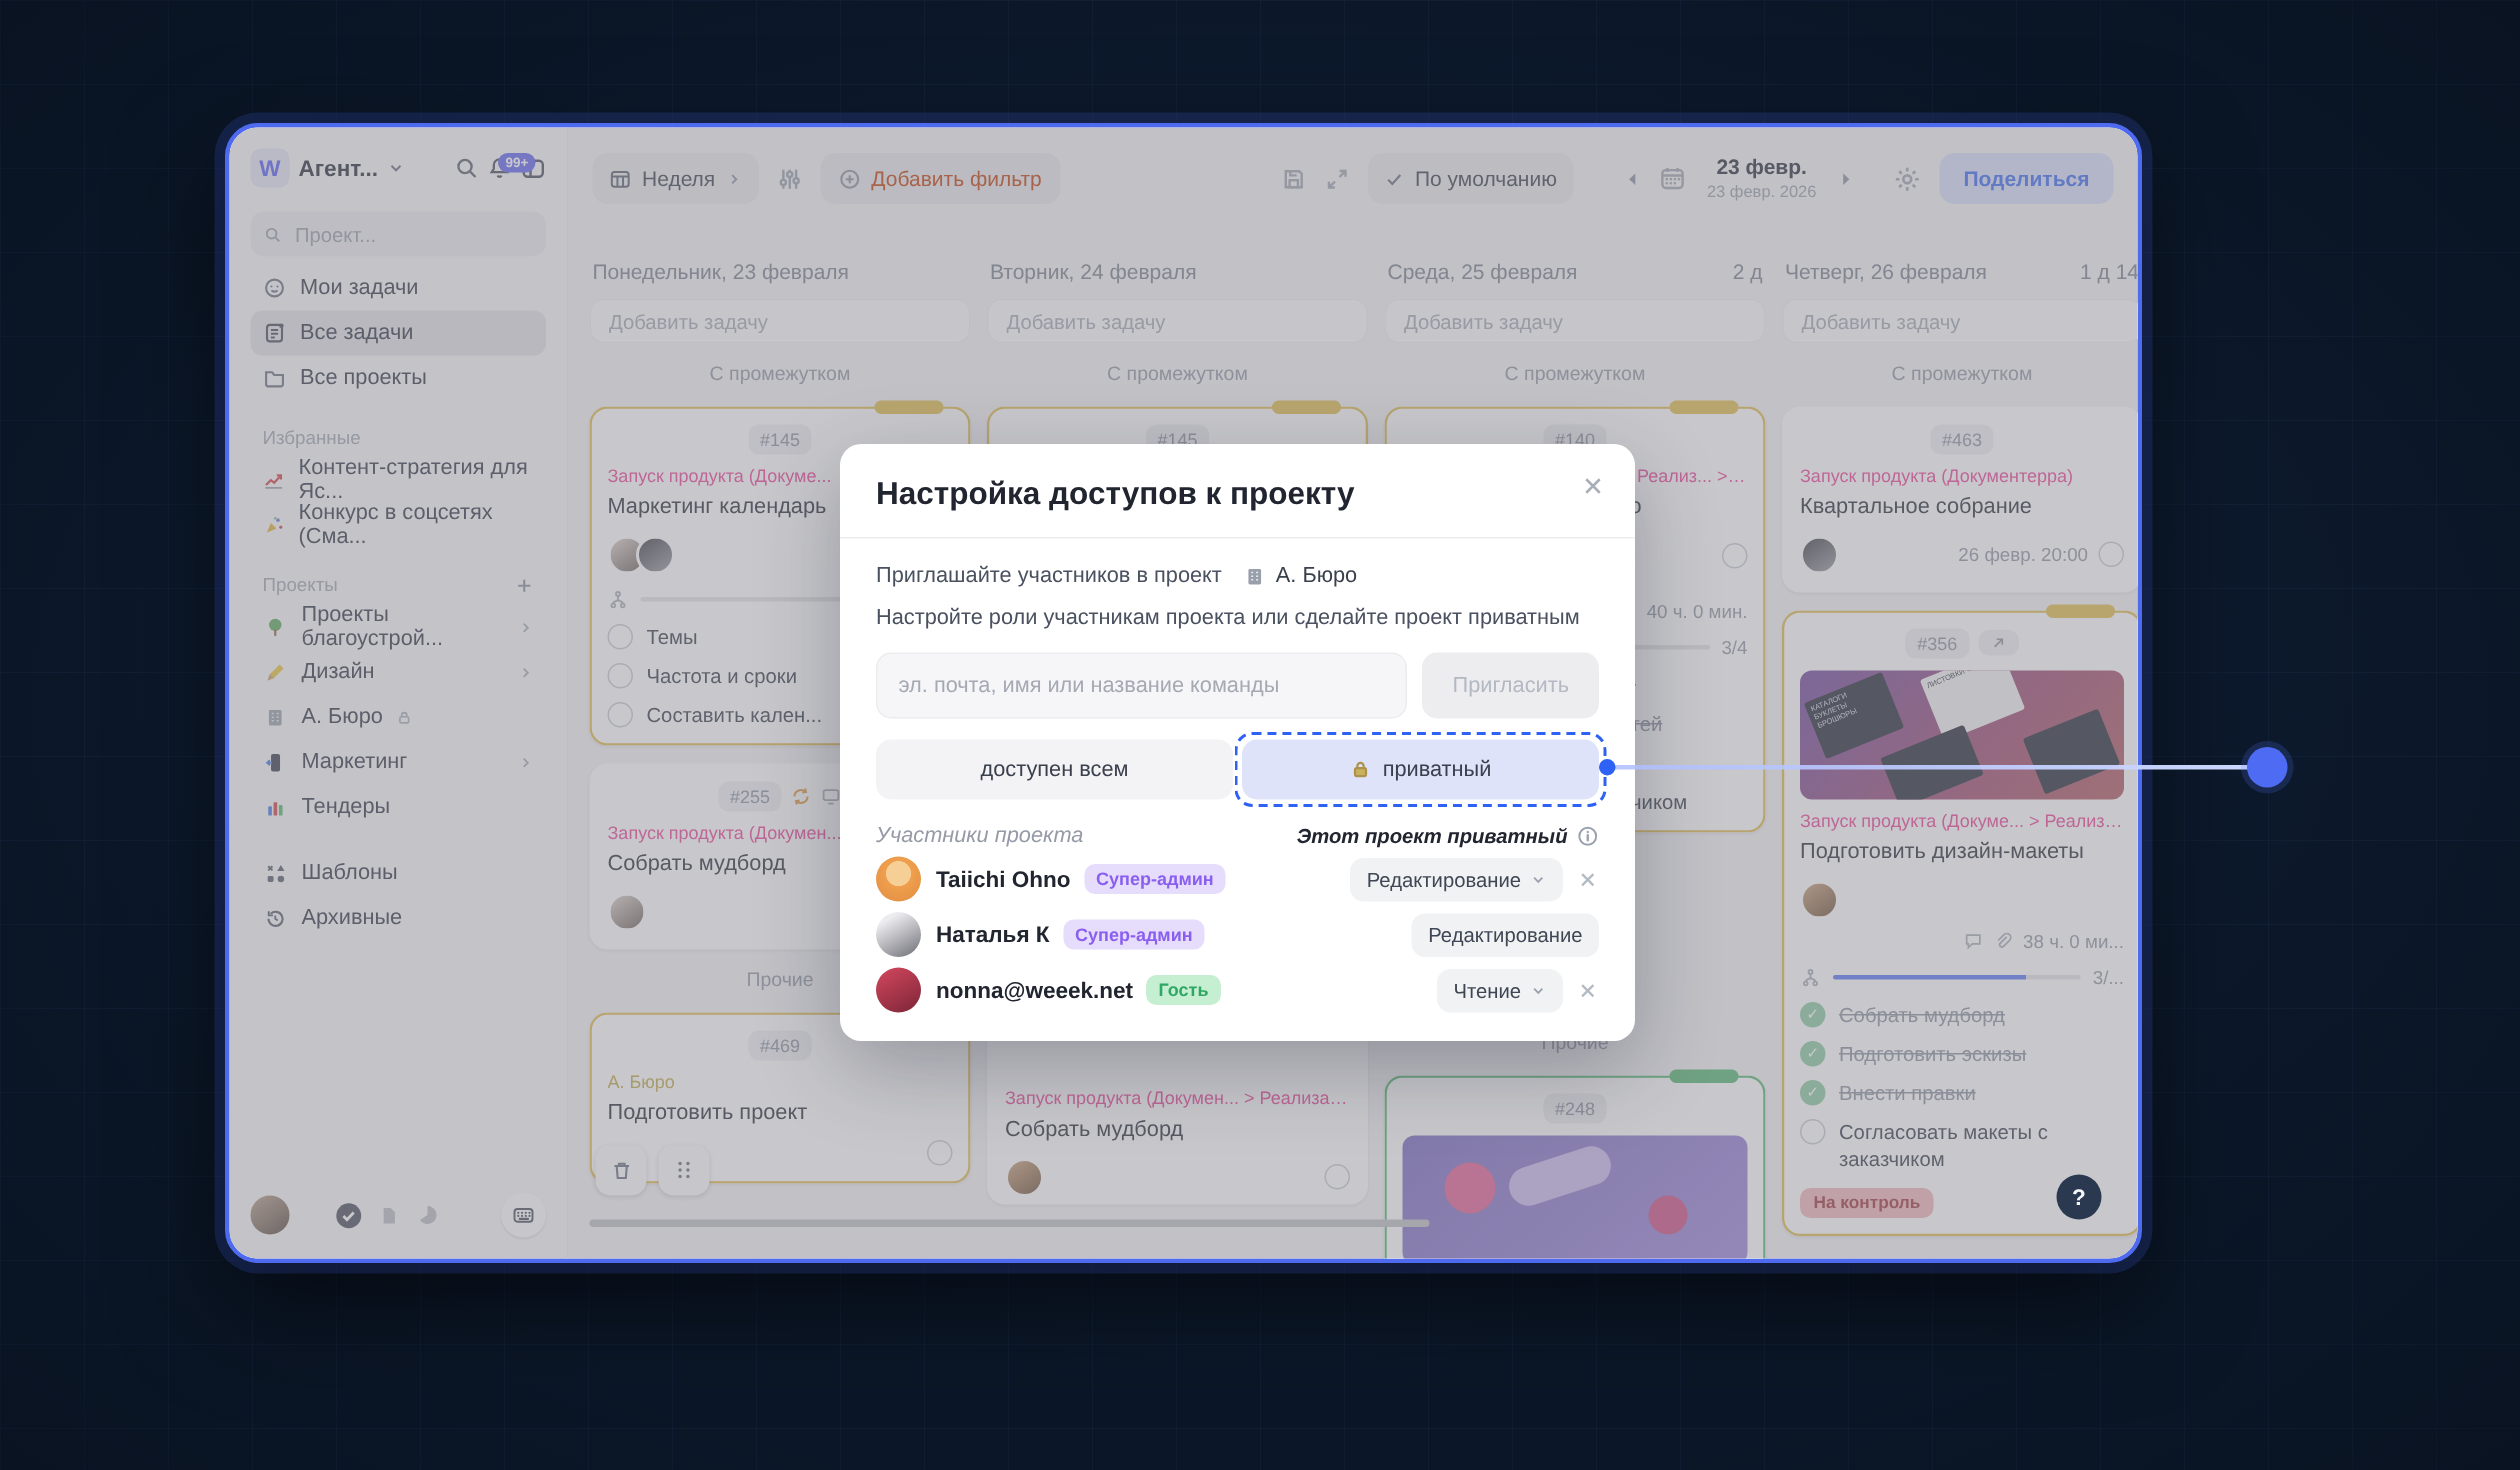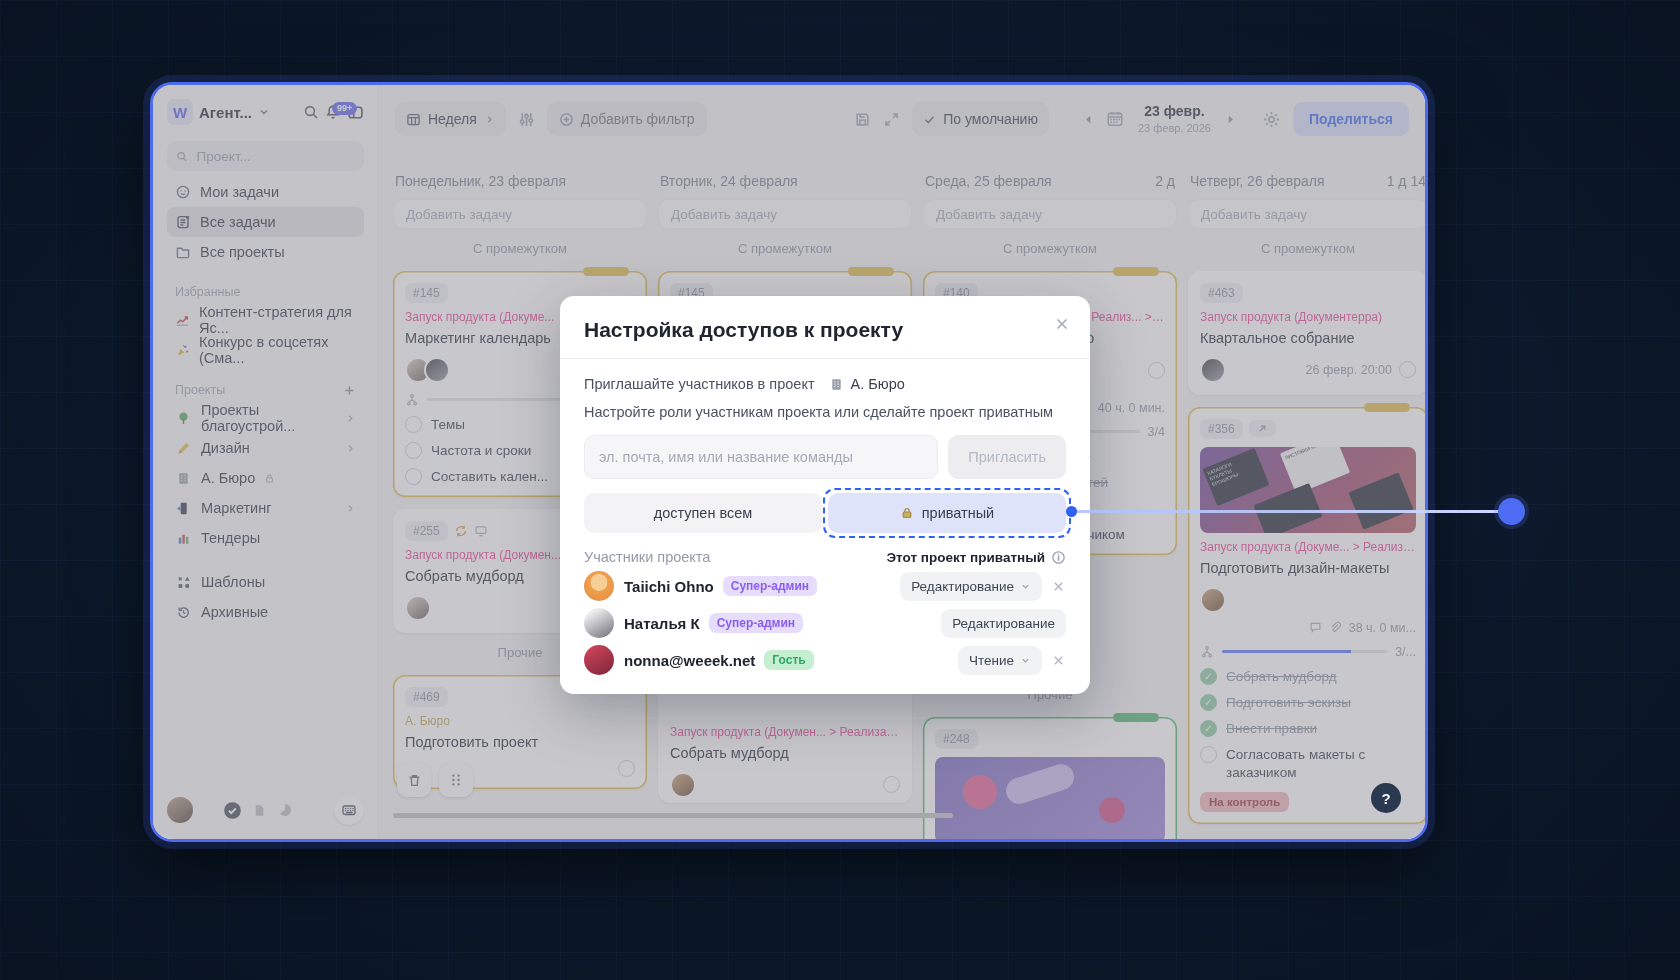--- a/index.html
+++ b/index.html
@@ -42,39 +42,39 @@
   .sb-foot{position:absolute;left:14px;right:14px;bottom:14px;display:flex;align-items:center;}
   .av{border-radius:50%;}
   .av-me{width:26px;height:26px;background:linear-gradient(145deg,#bba08c,#574a41);}
   .foot-ics{display:flex;gap:10px;margin-left:30px;align-items:center;}
   .kb-circle{margin-left:auto;width:30px;height:30px;border-radius:50%;background:#fdfdfe;display:flex;align-items:center;justify-content:center;color:#4a505c;box-shadow:0 1px 2px rgba(0,0,0,.12);}
 
   
   .board{position:absolute;left:226px;top:0;right:0;bottom:0;background:#f1f1f3;}
   .toolbar{position:absolute;left:0;right:0;top:16px;height:36px;display:flex;align-items:center;padding:0 16px;gap:12px;}
   .tb-btn{height:34px;border-radius:10px;background:#e9e9eb;display:flex;align-items:center;gap:7px;padding:0 11px;font-size:14px;color:#3c4250;white-space:nowrap;}
-  .tb-pill-gray{height:34px;border-radius:10px;background:#e7e7ea;display:flex;align-items:center;gap:7px;padding:0 12px;font-size:14px;color:#737373;white-space:nowrap;}
+  .tb-pill-gray{height:34px;border-radius:10px;background:#e7e7ea;display:flex;align-items:center;gap:7px;padding:0 12px;font-size:14px;color:#c2410c;white-space:nowrap;}
   .tb-ic{color:#9aa0ab;display:inline-flex;}
   .date-block{text-align:center;line-height:1.1;margin:0 2px;}
   .date-main{font-size:14px;font-weight:700;color:#2b303b;}
   .date-sub{font-size:11px;color:#9aa0ab;margin-top:2px;}
   .share-btn{height:34px;border-radius:10px;background:#d5ddf8;color:#3f6df0;font-size:14px;font-weight:600;display:flex;align-items:center;padding:12px 16px;white-space:nowrap;}
   .cols{position:absolute;left:0;right:0;top:86px;bottom:0;}
   .col{position:absolute;top:0;width:254px;}
   .col-head{display:flex;justify-content:space-between;align-items:center;height:20px;font-size:14px;color:#7c828e;padding:0 2px;}
   .add-task{margin-top:8px;height:30px;border-radius:10px;background:#fafafb;display:flex;align-items:center;padding:0 11px;box-shadow:inset 0 0 0 1px #ededf0;}
   .add-task input{border:0;background:transparent;outline:none;width:100%;font-size:13.5px;color:#4a5160;}
   .add-task input::placeholder{color:#a4a9b4;}
   .group-label{margin-top:12px;height:18px;text-align:center;font-size:13px;color:#9298a3;}
   .card{position:relative;margin-top:12px;background:#fff;border-radius:12px;padding:12px;box-shadow:0 1px 2px rgba(25,28,40,.07);}
   .card.yellow{box-shadow:inset 0 0 0 1.5px #dfbb4e,0 1px 2px rgba(25,28,40,.07);}
   .card.green{box-shadow:inset 0 0 0 1.5px #58b873,0 1px 2px rgba(25,28,40,.07);}
   .notch{position:absolute;top:-4px;right:18px;width:46px;height:9px;border-radius:5px;background:#e0bd4e;}
   .notch.g{background:#58b873;}
-  .tagrow{display:flex;align-items:center;gap:6px;}
+  .tagrow{display:flex;align-items:center;gap:6px;justify-content:center;}
   .tag{display:inline-block;background:#eeeef1;border-radius:7px;padding:3px 8px;font-size:12px;color:#8d93a0;}
   .crumb{margin-top:7px;font-size:12px;color:#ec4899;white-space:nowrap;overflow:hidden;text-overflow:ellipsis;}
   .ctitle{margin-top:5px;font-size:14.5px;color:#2a2f3a;font-weight:500;line-height:1.3;}
   .avrow{margin-top:9px;display:flex;align-items:center;}
   .av-s{width:26px;height:26px;border-radius:50%;border:2px solid #fff;}
   .av-s + .av-s{margin-left:-7px;}
   .av1{background:linear-gradient(145deg,#ddd2cc,#6e615b);}
   .av2{background:linear-gradient(145deg,#3f3f46,#9c9ca4);}
   .av3{background:linear-gradient(145deg,#caa27c,#6f5138);}
   .prog-row{margin-top:10px;display:flex;align-items:center;gap:8px;color:#a8adb8;}
@@ -113,21 +113,21 @@
   .proj-chip{display:inline-flex;align-items:center;gap:7px;color:#3a404d;margin-left:6px;}
   .inv-row{margin-top:12px;display:flex;gap:10px;}
   .inv-input{flex:1;height:44px;border-radius:10px;background:#f6f6f8;border:1px solid #ececef;padding:0 14px;font-size:14.5px;color:#3a404d;outline:none;}
   .inv-input::placeholder{color:#a4a9b4;}
   .inv-btn{height:44px;border:0;border-radius:10px;background:#ededf0;color:#b3b8c2;font-size:14.5px;font-weight:500;padding:0 20px;}
   .seg-row{margin-top:14px;display:flex;gap:6px;}
   .seg{flex:1;height:40px;border-radius:10px;display:flex;align-items:center;justify-content:center;gap:8px;font-size:14.5px;color:#3a404d;}
   .seg.all{background:#f3f3f5;}
   .seg.priv{background:#dfe3f9;position:relative;}
   .seg.priv::after{content:"";position:absolute;inset:-5px;border:2px dashed #2e62f5;border-radius:12px;pointer-events:none;}
-  .mem-head{margin-top:16px;display:flex;align-items:center;}
+  .mem-head{margin-top:16px;display:flex;align-items:center;font-style:italic;}
   .mem-label{font-size:14.5px;color:#949aa6;}
   .mem-note{margin-left:auto;font-size:13.5px;font-weight:700;color:#20252f;display:flex;align-items:center;gap:6px;}
   .mrow{display:flex;align-items:center;height:32px;margin-top:5px;}
   .mrow .av-m{width:30px;height:30px;border-radius:50%;flex:none;}
   .avm1{background:radial-gradient(circle at 50% 38%,#f6cf96 34%,#ef9f4e 36%,#e08c3f 100%);}
   .avm2{background:linear-gradient(150deg,#ececef 20%,#7d7d85 90%);}
   .avm3{background:linear-gradient(150deg,#d4485f,#7c2537);}
   .mname{margin-left:10px;font-size:15px;font-weight:600;color:#20252f;white-space:nowrap;}
   .mbadge{margin-left:9px;font-size:12px;font-weight:600;padding:3px 8px;border-radius:7px;white-space:nowrap;}
   .mbadge.admin{background:#e6dcfb;color:#8a5ff0;}

